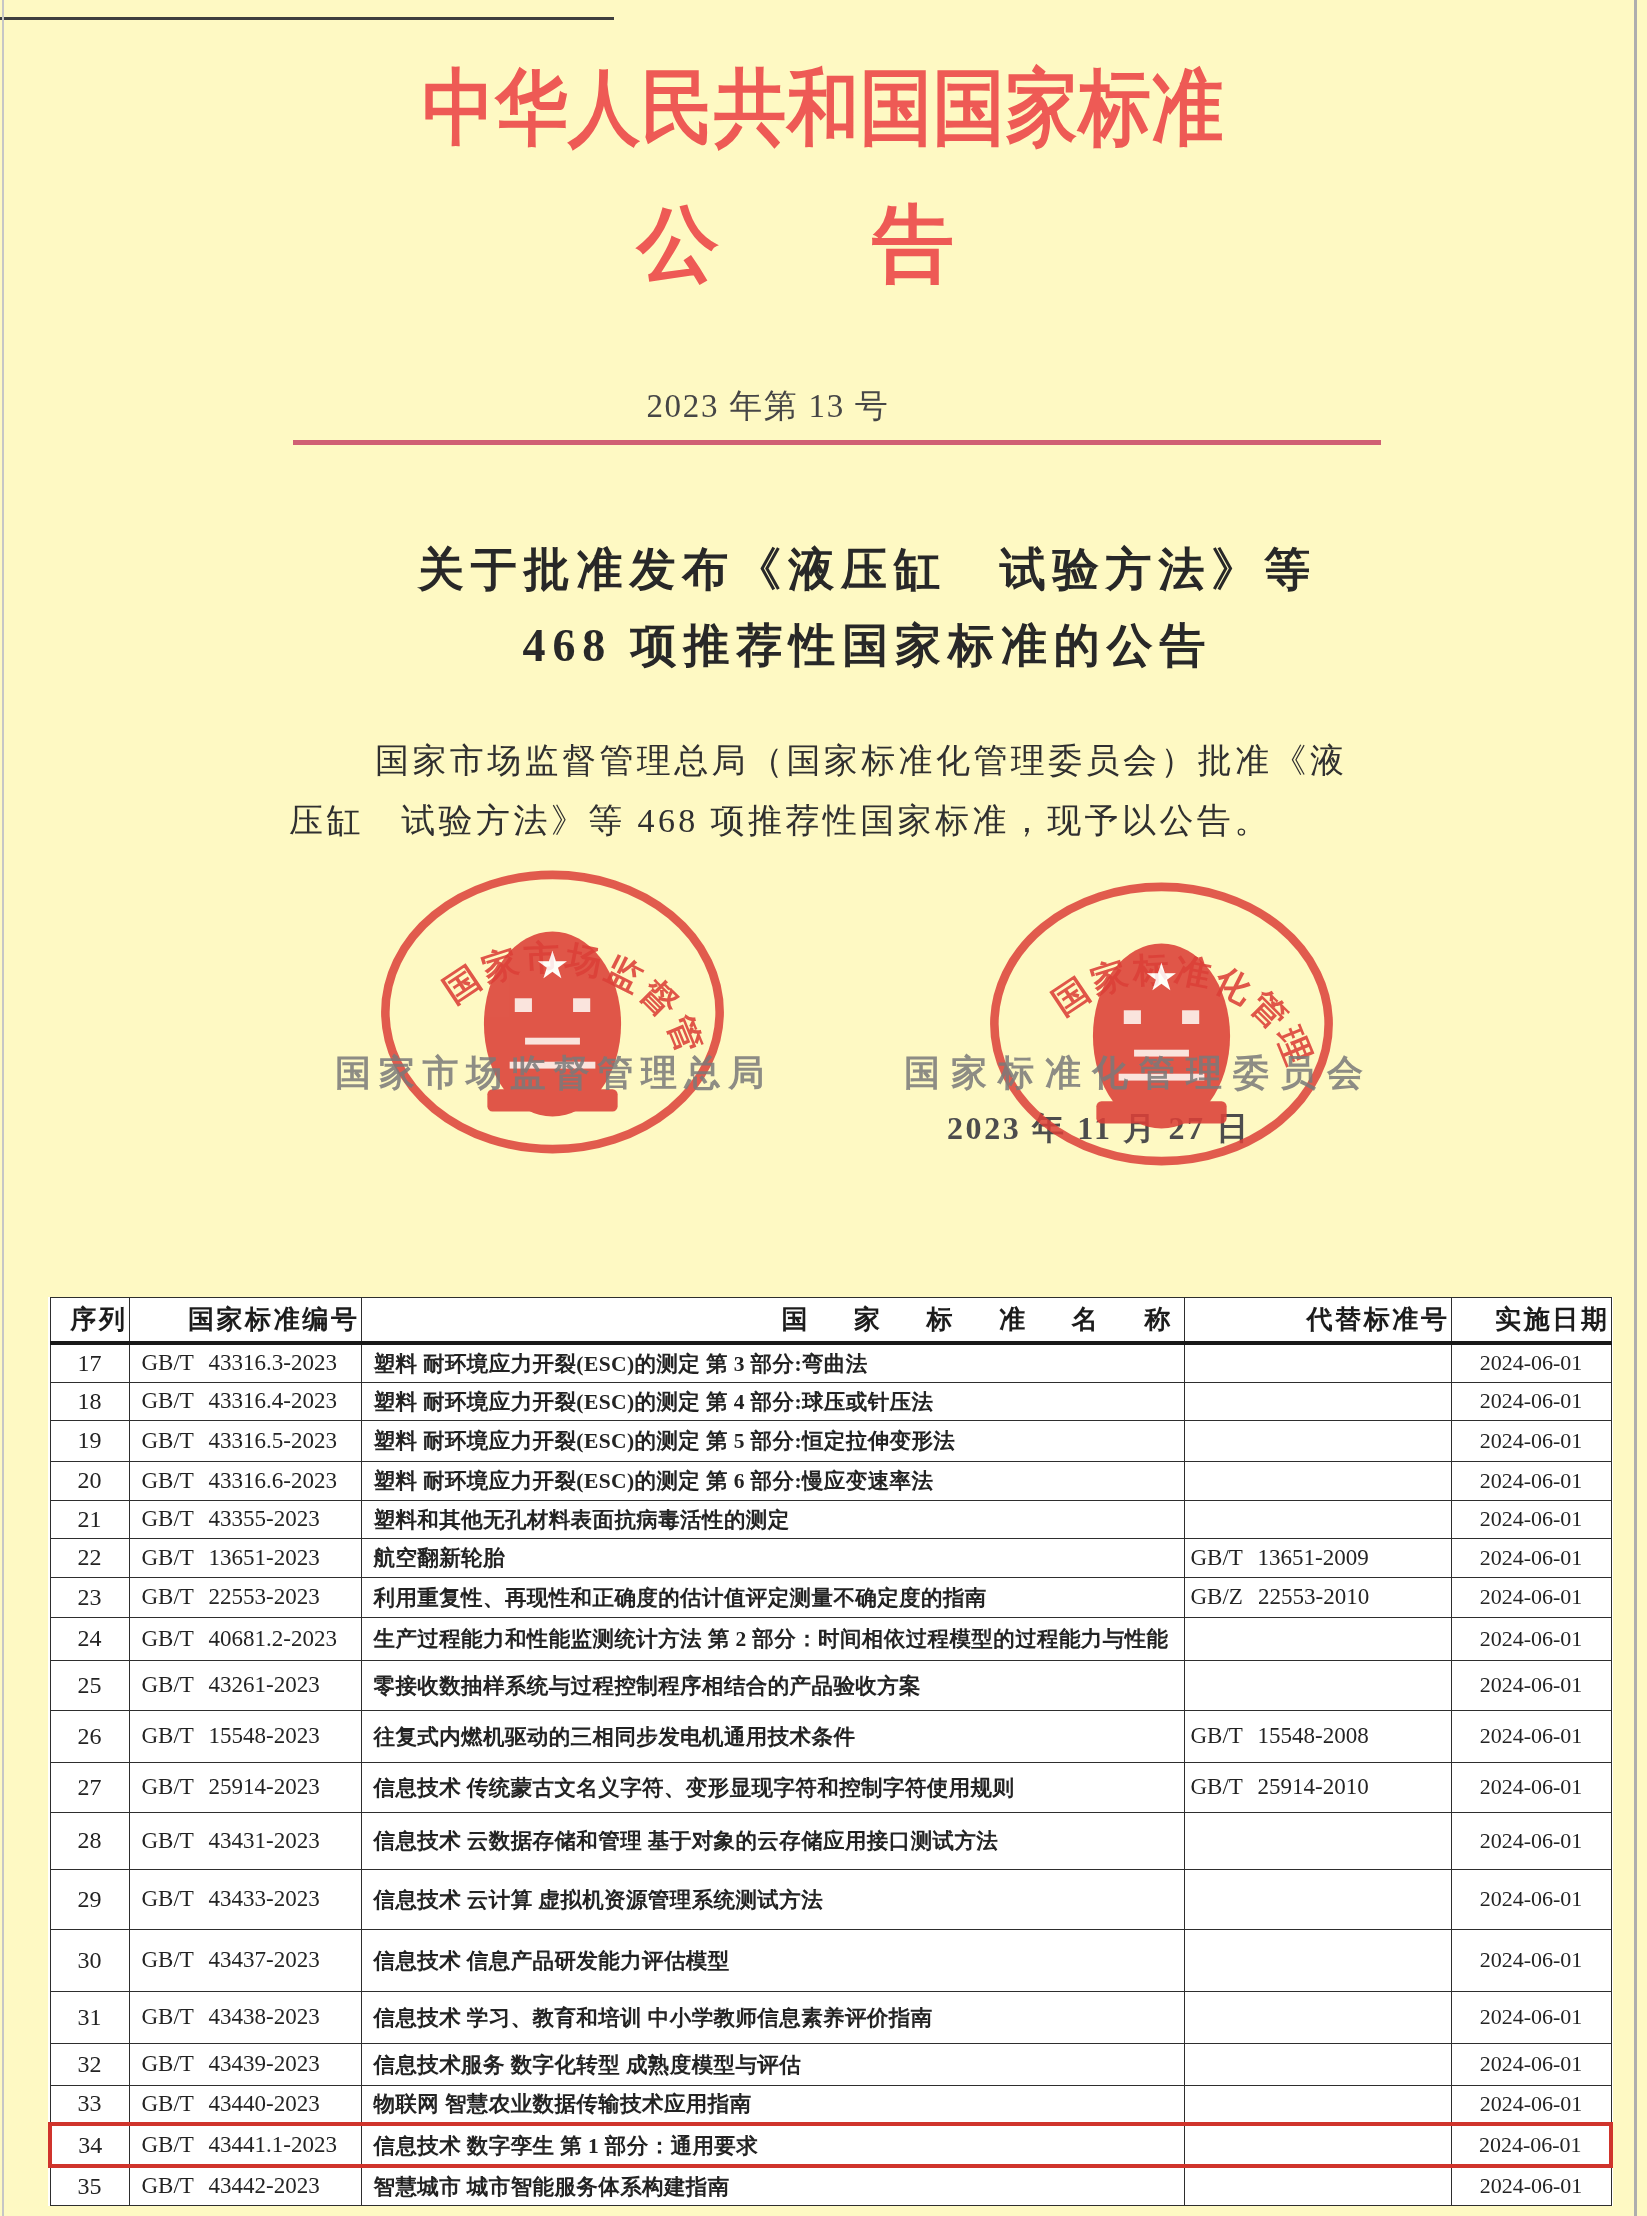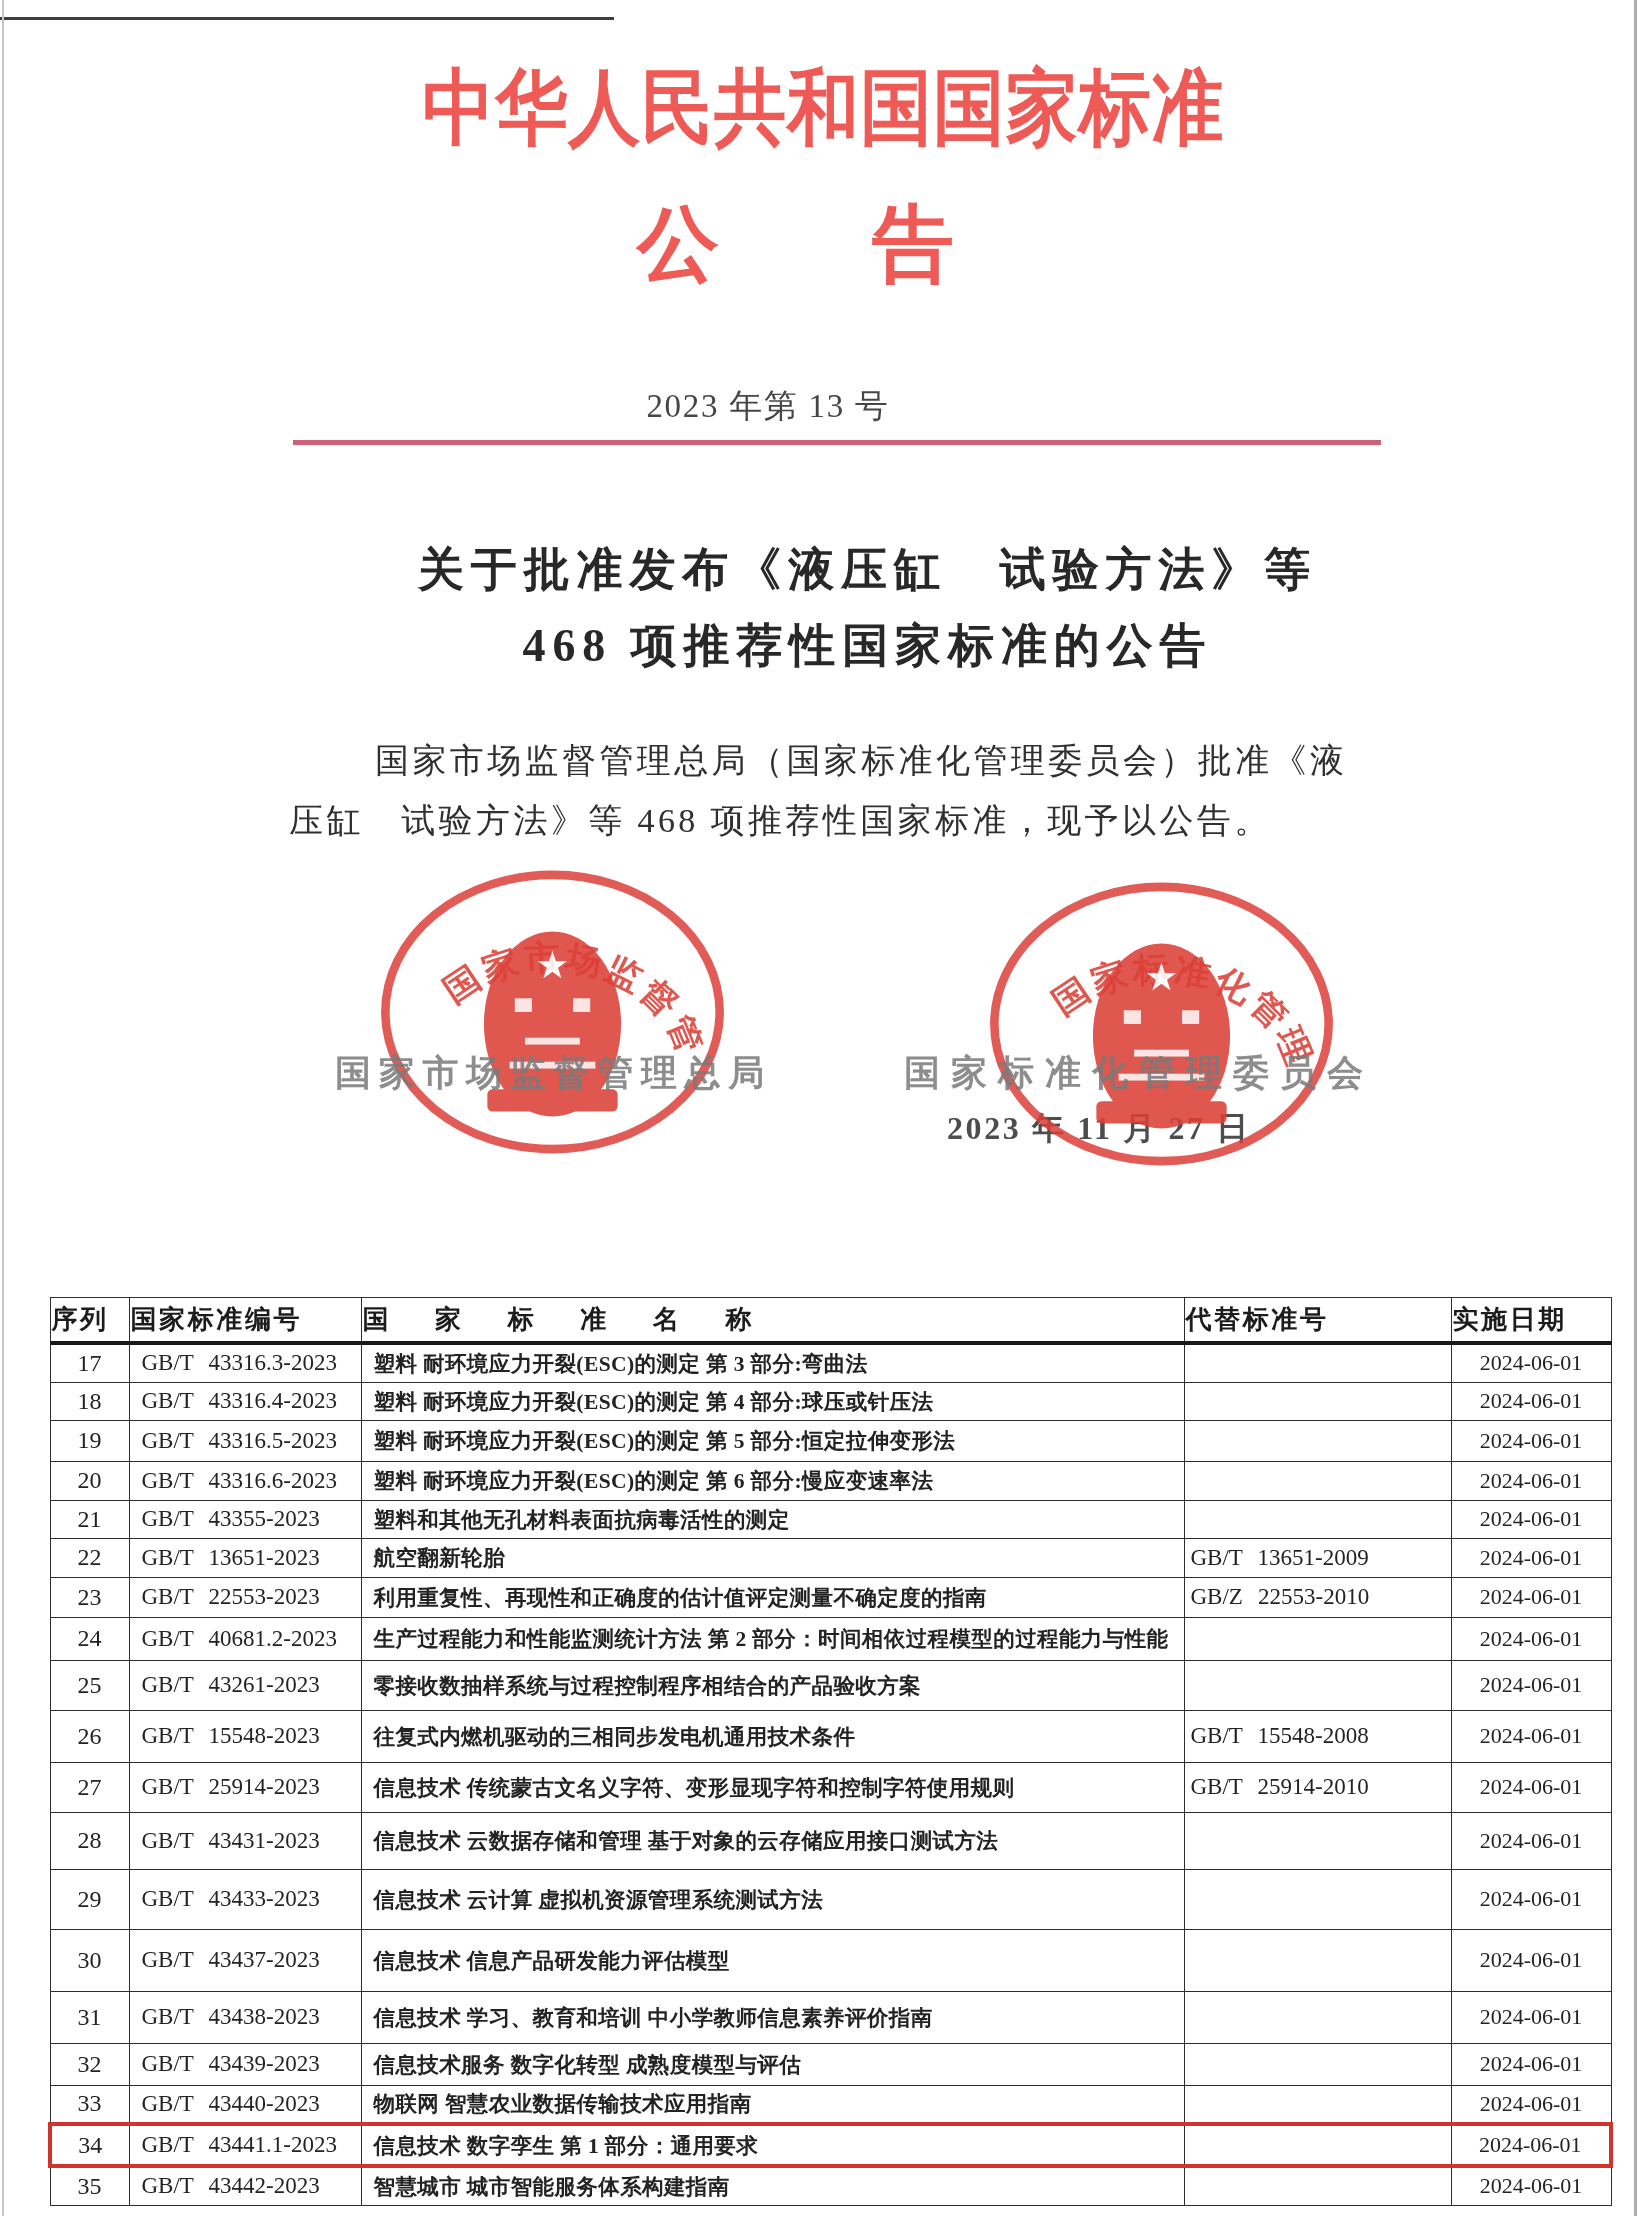--- a/index.html
+++ b/index.html
@@ -1,19 +1,19 @@
 <!DOCTYPE html>
 <html style="--title-red: #ee5a55; --seal-red: #dc4038; --divider-pink: #d06073; --highlight-red: #d0342c; --table-line: #2e2e2e; --overlay-gray: #7a7a7a;font-size:13.7px"><head>
 <meta charset="utf-8">
 <style>
   html,body{margin:0;padding:0;background:#e9e9e9;}
   .page{
     position:relative;
     width:1647px;height:2216px;
-    background:#ffffff;
+    background:#fef9c3;
     overflow:hidden;
     font-family:"Liberation Serif", serif;
   }
   
   .scan-top-line{position:absolute;left:0;top:17px;width:614px;height:3.4px;background:#3f3f3f;}
   .scan-edge-left{position:absolute;left:1.7px;top:0;width:2.6px;height:2216px;background:#c6c6c6;}
   .scan-edge-right{position:absolute;left:1634px;top:0;width:2.6px;height:2216px;background:#aeaeae;}
 
   
   .page-title{
@@ -56,21 +56,21 @@
     position:absolute;z-index:2;left:947px;top:1107px;
     font-size:32px;color:#4d4d4d;letter-spacing:2.6px;white-space:nowrap;font-weight:700;
   }
 
   
   .table-wrap{position:absolute;left:48px;top:1297px;}
   table.std{border-collapse:collapse;table-layout:fixed;width:1561px;background:#fff;}
   table.std, table.std th, table.std td{border:1.7px solid var(--table-line);}
   table.std th{
     height:41px;font-family:"Liberation Sans", sans-serif;font-weight:700;
-    font-size:26px;color:#1c1c1c;text-align:left;letter-spacing:2.6px;
+    font-size:26px;color:#1c1c1c;text-align:right;letter-spacing:2.6px;
     border-bottom:4.3px solid #191919;white-space:nowrap;
   }
   table.std th:nth-child(3){letter-spacing:12px;word-spacing:15.4px;}
   table.std td{
     font-size:23px;color:#232323;vertical-align:middle;white-space:nowrap;overflow:hidden;
   }
   table.std td:nth-child(1){text-align:center;font-size:24px;}
   table.std td:nth-child(2){padding-left:12px;word-spacing:9.4px;}
   table.std td:nth-child(3){padding-left:12px;font-size:21.5px;letter-spacing:0.4px;font-weight:bold;}
   table.std td:nth-child(4){padding-left:6px;word-spacing:9.4px;}

